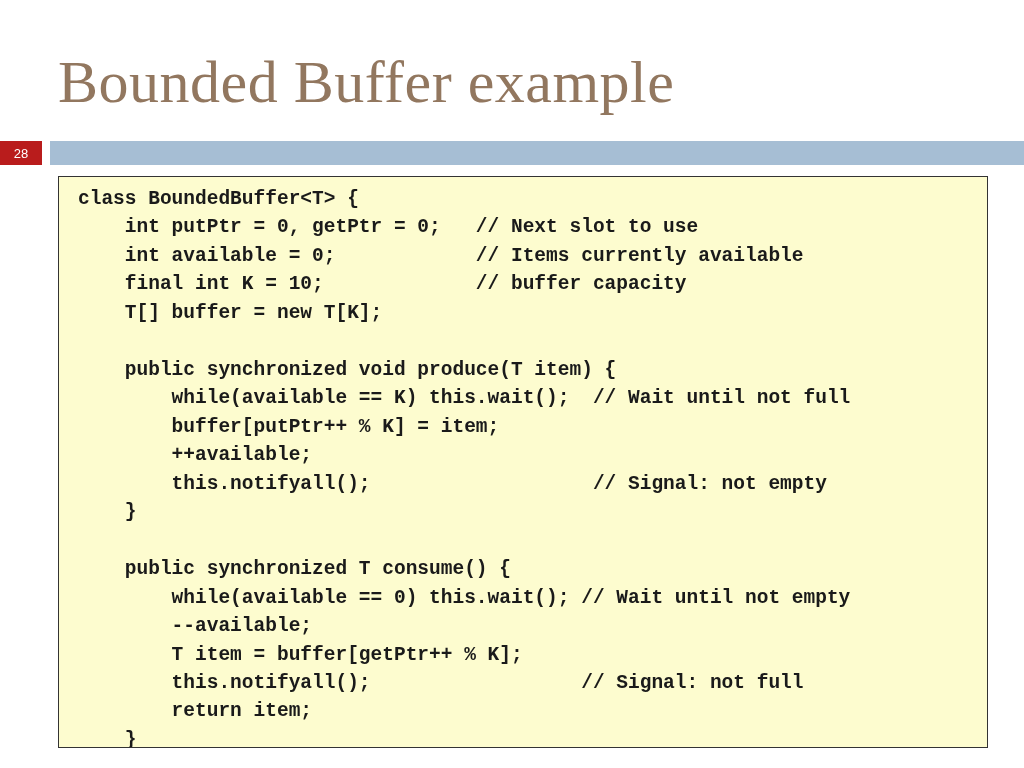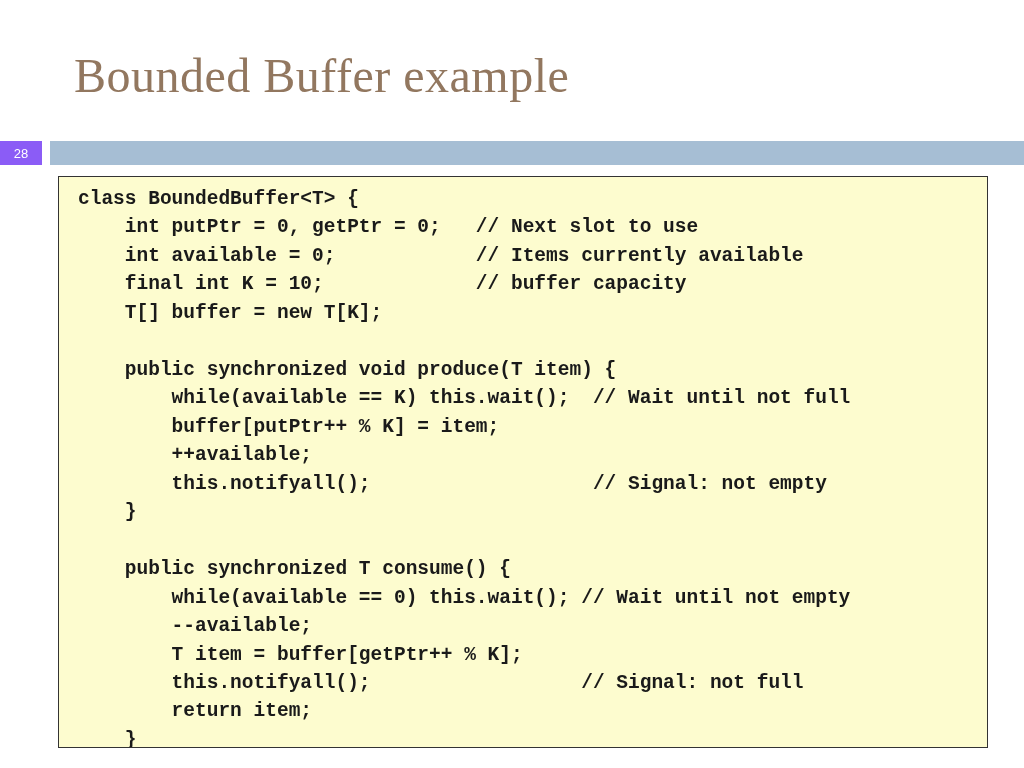--- a/index.html
+++ b/index.html
@@ -6,33 +6,33 @@
   html, body { width: 1024px; height: 768px; background: #fff; font-family: Georgia, 'Times New Roman', serif; }
   .slide {
     width: 1024px;
     height: 768px;
     position: relative;
     background: #ffffff;
   }
   .title {
     position: absolute;
     top: 48px;
-    left: 74px;
-    font-size: 48px;
+    left: 58px;
+    font-size: 60px;
     font-weight: 400;
     color: #92775f;
     letter-spacing: 0.5px;
   }
   .page-badge {
     position: absolute;
     top: 141px;
     left: 0;
     width: 42px;
     height: 24px;
-    background: #8b5cf6;
+    background: #b91c1c;
     color: #ffffff;
     font-family: Arial, sans-serif;
     font-size: 13px;
     display: flex;
     align-items: center;
     justify-content: center;
   }
   .hr-bar {
     position: absolute;
     top: 141px;

